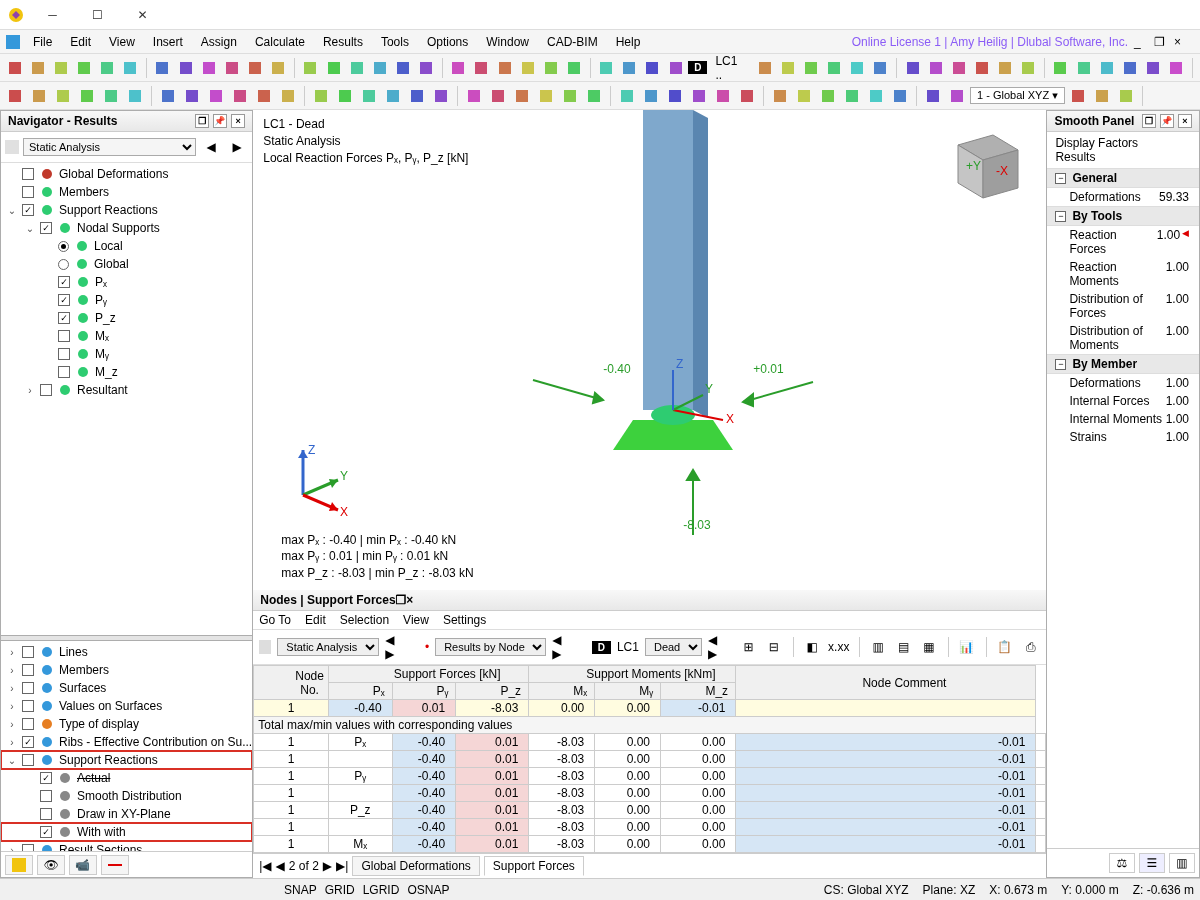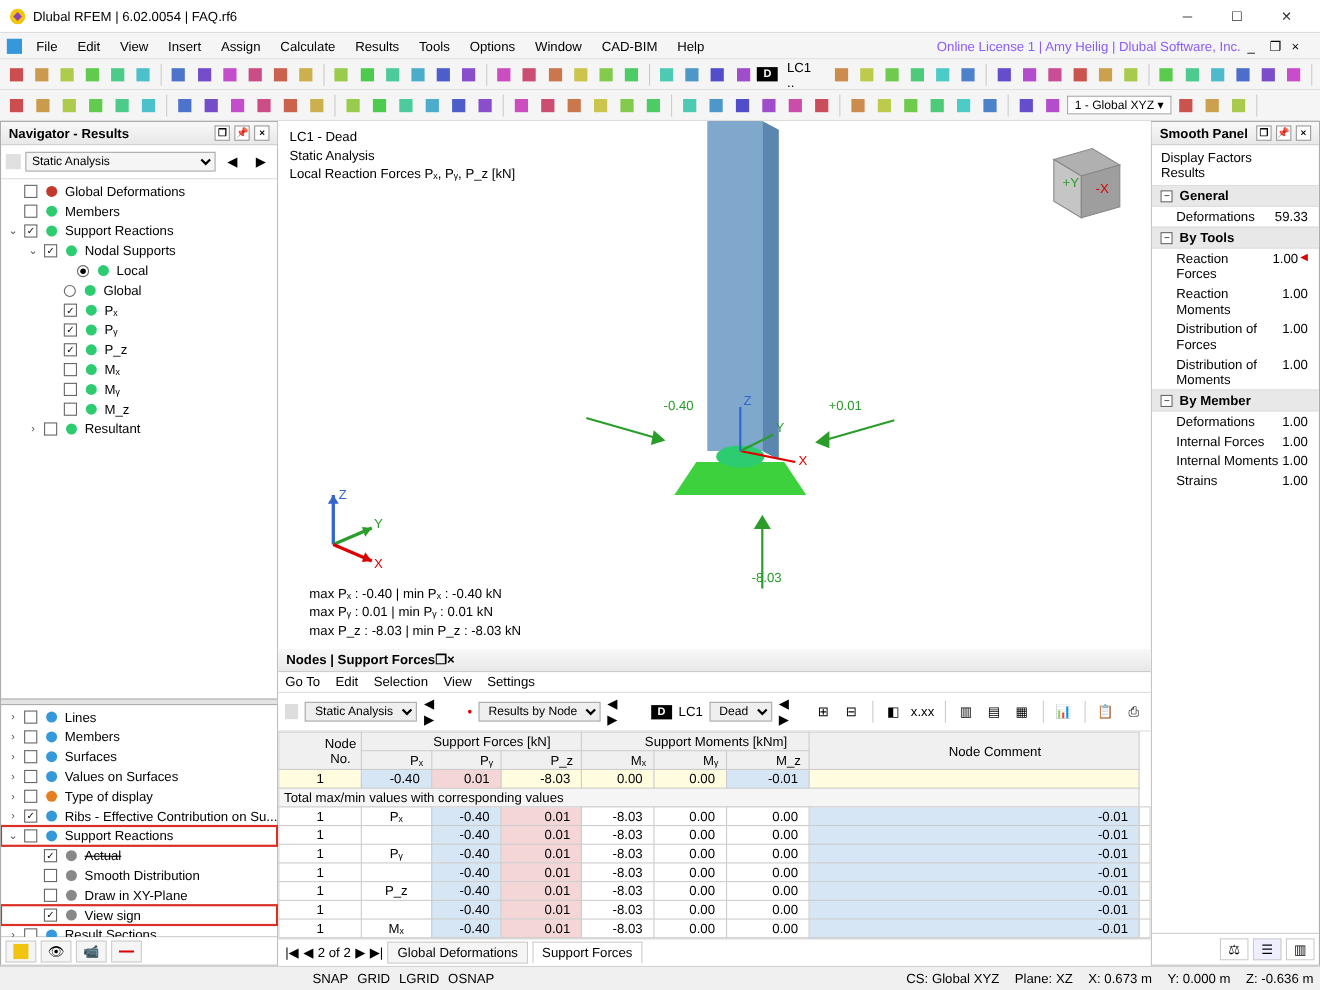--- a/index.html
+++ b/index.html
@@ -73,21 +73,20 @@
 .statusbar .spacer{flex:1;}
 </style>
 </head>
 <body>
 
 <div class="titlebar">
   <svg class="appicon" viewBox="0 0 16 16">
       <circle cx="8" cy="8" r="7" fill="#f1c40f"></circle>
       <path d="M4 8 L8 4 L12 8 L8 12 Z" fill="#8e44ad"></path>
     </svg>
-  <div class="title">Dlubal RFEM | 6.02.0054 | FAQ.rf6</div>
   <div class="winbtn">─</div>
   <div class="winbtn">☐</div>
   <div class="winbtn">✕</div>
 </div>
 
 <div class="menubar">
   <svg width="14" height="14" style="margin-right:4px">
       <rect width="14" height="14" fill="#3498db"></rect>
     </svg>
   <span id="menu-slot"><span class="mitem">File</span><span class="mitem">Edit</span><span class="mitem">View</span><span class="mitem">Insert</span><span class="mitem">Assign</span><span class="mitem">Calculate</span><span class="mitem">Results</span><span class="mitem">Tools</span><span class="mitem">Options</span><span class="mitem">Window</span><span class="mitem">CAD-BIM</span><span class="mitem">Help</span></span>
@@ -608,21 +607,21 @@
         <div class="tnode" style="padding-left: 22px;">
           <span class="tw">⌄</span>
           <span class="cb">✓</span>
           <span class="ticon">
             <svg width="12" height="12">
               <circle cx="6" cy="6" r="5" fill="#2ecc71"></circle>
             </svg>
           </span>
           <span class="lbl">Nodal Supports</span>
         </div>
-        <div class="tnode" style="padding-left: 52px;">
+        <div class="tnode" style="padding-left: 40px;">
           <span class="tw"></span>
           <span class="rb on"></span>
           <span class="ticon">
             <svg width="12" height="12">
               <circle cx="6" cy="6" r="5" fill="#2ecc71"></circle>
             </svg>
           </span>
           <span class="lbl">Local</span>
         </div>
         <div class="tnode" style="padding-left: 40px;">
@@ -809,21 +808,21 @@
           <span class="lbl">Draw in XY-Plane</span>
         </div>
         <div class="tnode hl" style="padding-left: 22px;">
           <span class="tw"></span>
           <span class="cb">✓</span>
           <span class="ticon">
             <svg width="12" height="12">
               <circle cx="6" cy="6" r="5" fill="#888"></circle>
             </svg>
           </span>
-          <span class="lbl">View sign</span>
+          <span class="lbl">With with</span>
         </div>
         <div class="tnode" style="padding-left: 4px;">
           <span class="tw">›</span>
           <span class="cb"></span>
           <span class="ticon">
             <svg width="12" height="12">
               <circle cx="6" cy="6" r="5" fill="#3498db"></circle>
             </svg>
           </span>
           <span class="lbl">Result Sections</span>

